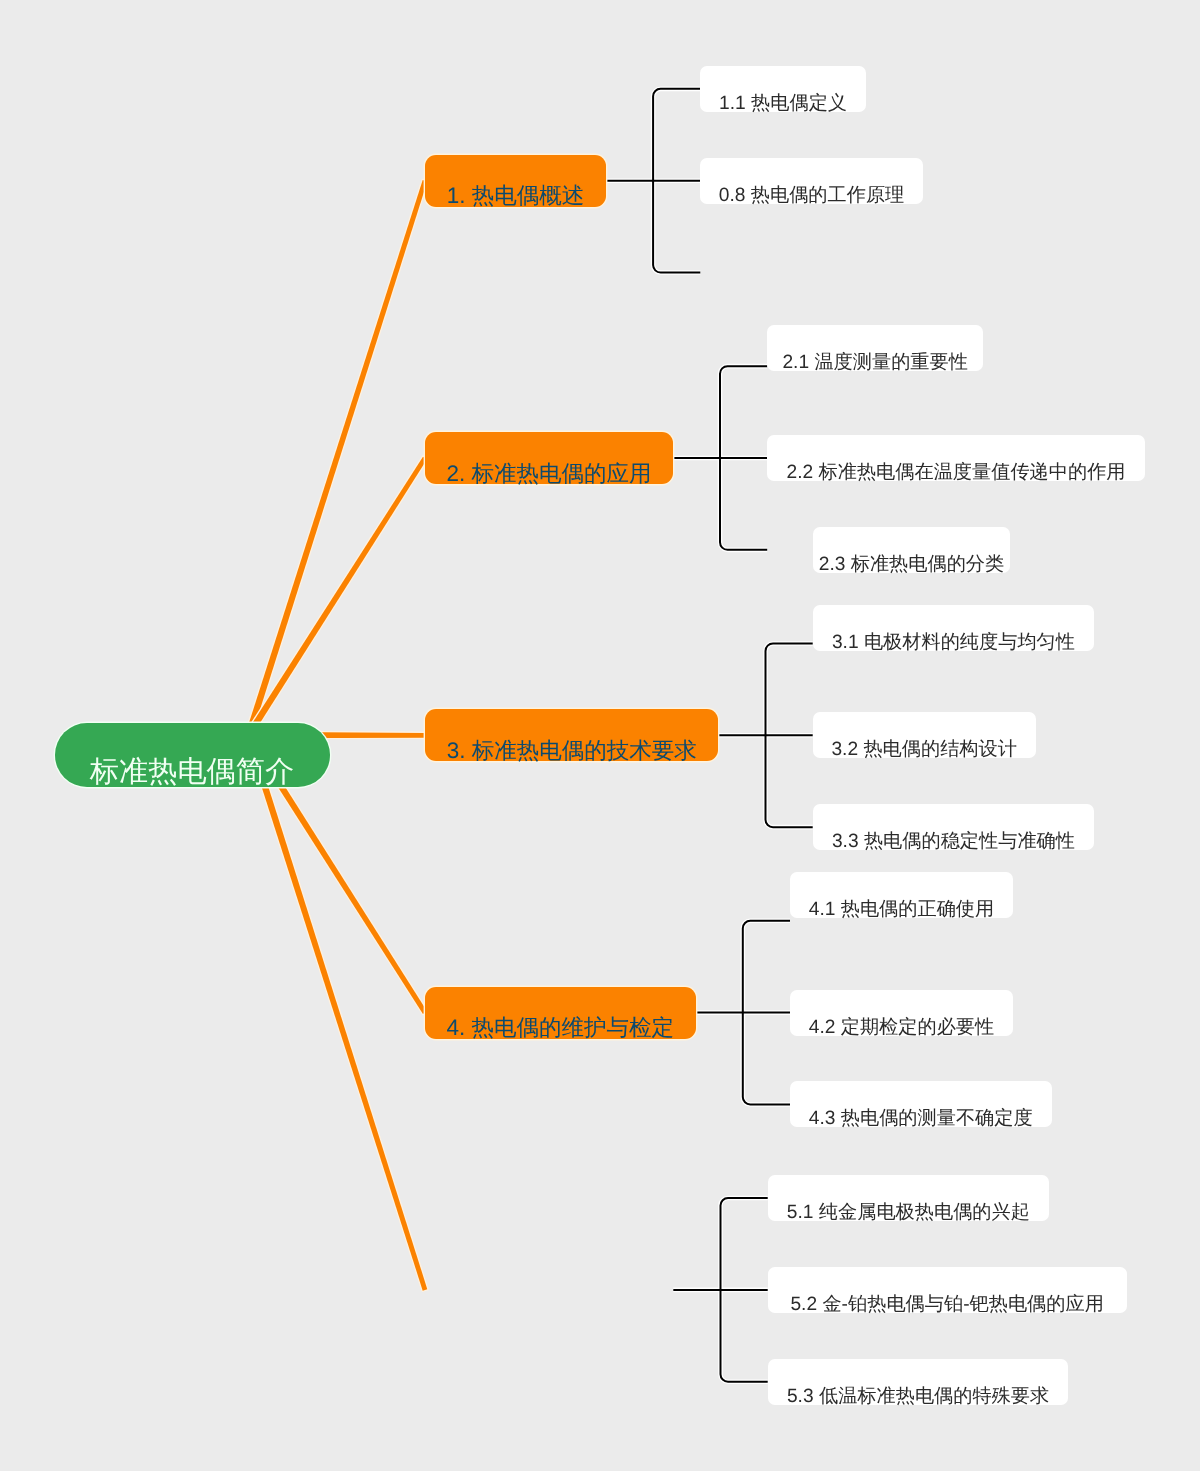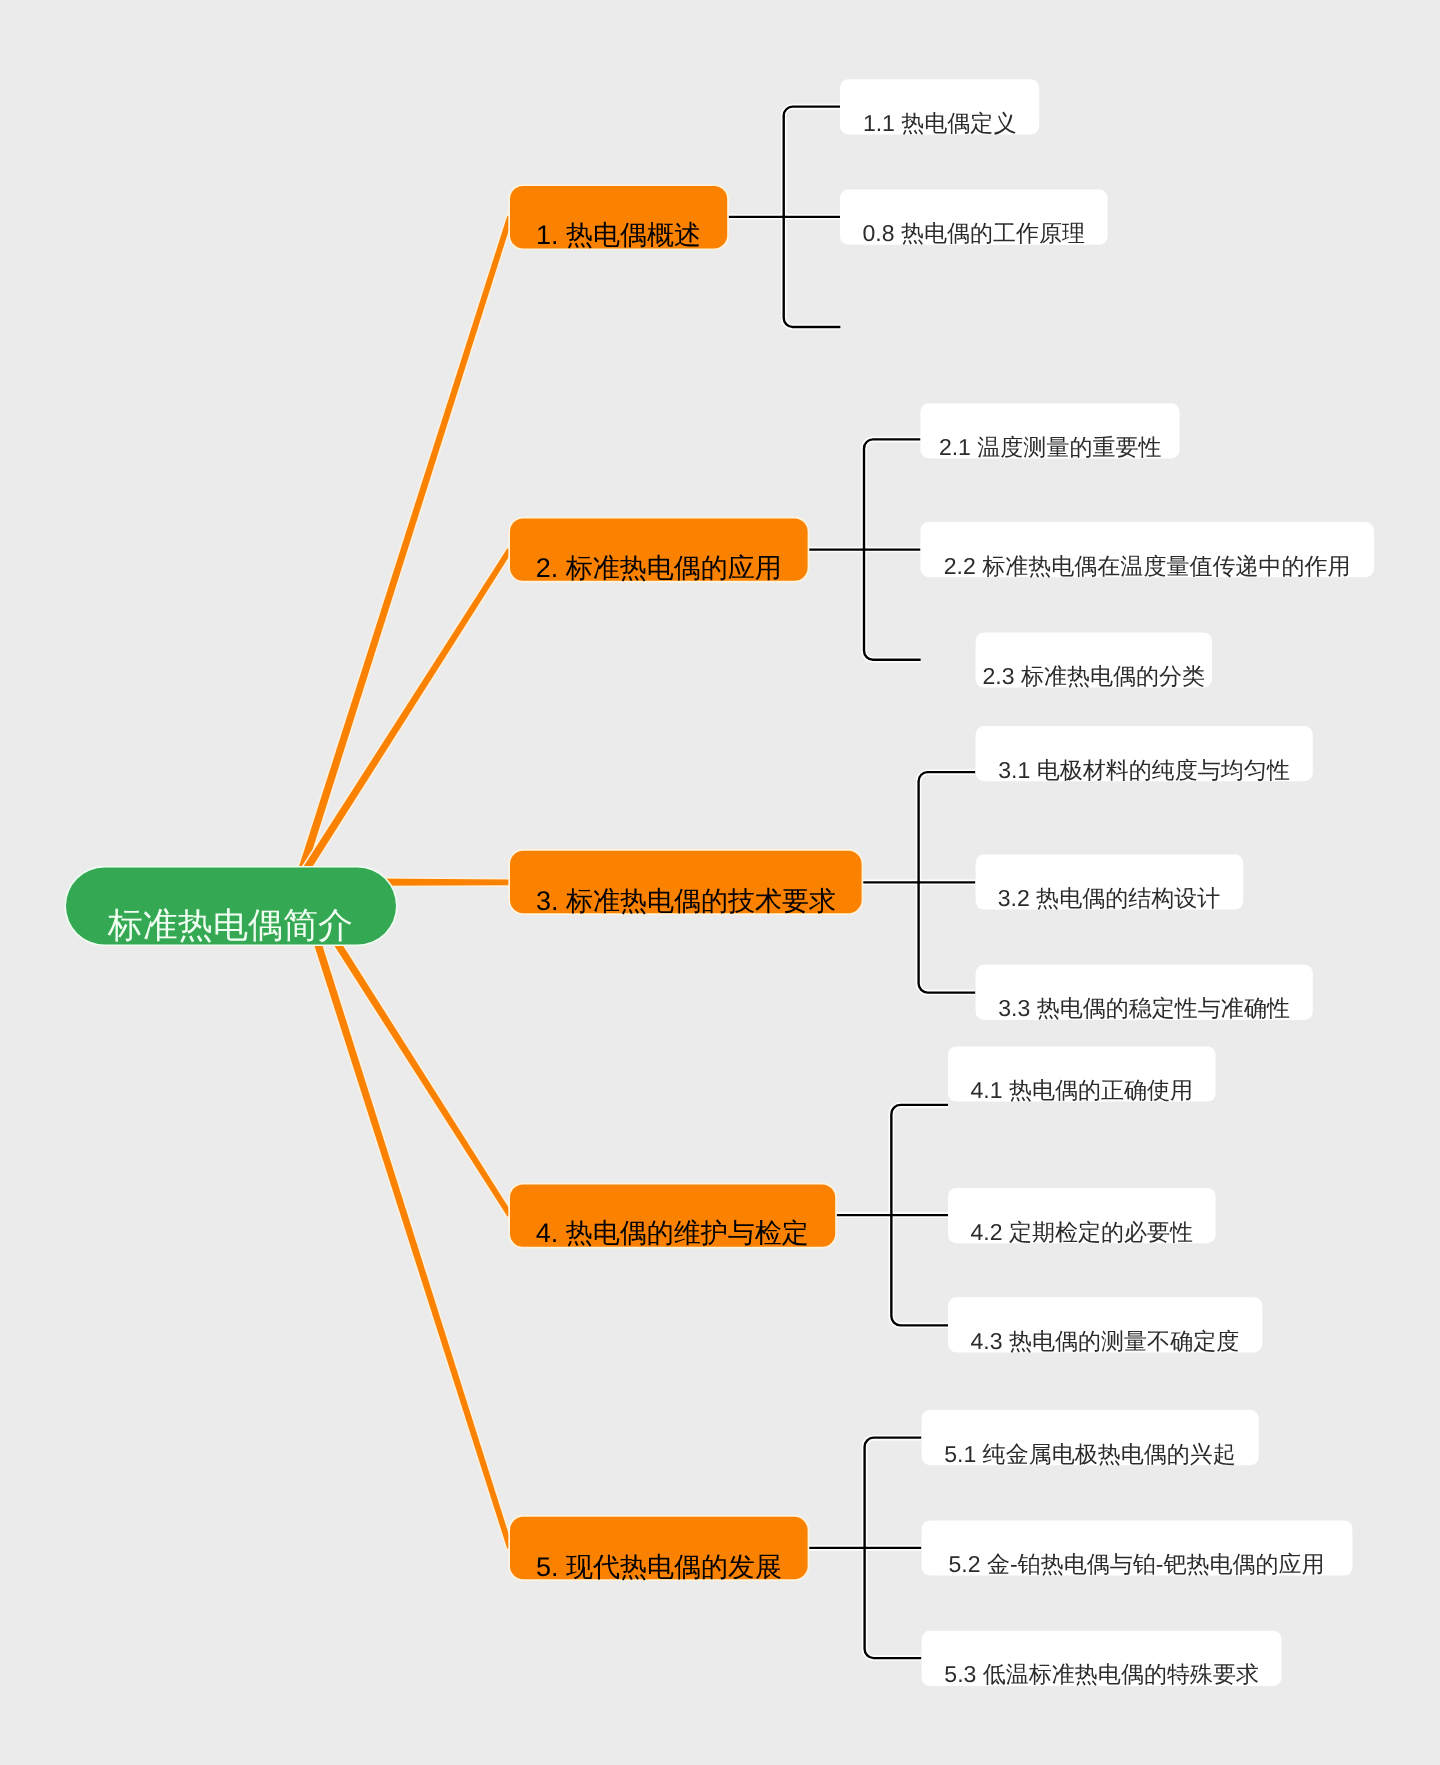--- a/index.html
+++ b/index.html
@@ -10,21 +10,21 @@
   #mindmap-canvas{position:relative;width:1200px;height:1471px;}
   #connector-layer{position:absolute;left:0;top:0;width:1200px;height:1471px;}
   .trunk-line{fill:#fb8200;stroke:#fff1de;stroke-width:2.6;stroke-linejoin:round;paint-order:stroke fill;}
   .wire{fill:none;stroke:#000000;stroke-width:2;stroke-linecap:butt;stroke-linejoin:round;
         paint-order:stroke;}
   .wire-halo{fill:none;stroke:#ffffff;stroke-width:4.6;stroke-linecap:butt;stroke-linejoin:round;}
   .node{position:absolute;display:flex;align-items:flex-end;justify-content:center;
         box-sizing:border-box;white-space:nowrap;}
   .node .label{display:block;line-height:1;position:relative;top:1.2px;transform:translateZ(0);}
   .root{background:#35a853;color:#f1fff3;font-size:29.2px;box-shadow:0 0 0 1.4px #f1fff3;margin-top:19px;}
-  .branch{background:#fb8200;color:#000000;font-size:22.5px;border-radius:11px;box-shadow:0 0 0 1.4px #fff3dd;}
+  .branch{background:#fb8200;color:#0c4a6e;font-size:22.5px;border-radius:11px;box-shadow:0 0 0 1.4px #fff3dd;}
   .leaf{background:#ffffff;color:#2b2b2b;font-size:19.2px;border-radius:7px;}
 </style>
 </head>
 <body>
 
 <div id="mindmap-canvas">
   <svg id="connector-layer" width="1200" height="1471" viewBox="0 0 1200 1471">
     <g>
       <path class="trunk-line" d="M 251.6 735.99 L 427.29 181.43 L 422.71 179.97 L 245.4 734.01 Z"></path>
       <path class="trunk-line" d="M 251.24 736.75 L 427.02 459.29 L 422.98 456.71 L 245.76 733.25 Z"></path>
@@ -75,21 +75,21 @@
     </div>
   <div class="node leaf" style="left:700.3px;top:65.85px;width:165.5px;height:46px">
       <span class="label">1.1 热电偶定义</span>
     </div>
   <div class="node leaf" style="left:700.3px;top:157.7px;width:222.5px;height:46px">
       <span class="label">0.8 热电偶的工作原理</span>
     </div>
   <div class="node branch" style="left:425px;top:432px;width:247.8px;height:52px">
       <span class="label">2. 标准热电偶的应用</span>
     </div>
-  <div class="node leaf" style="left:767.2px;top:336px;width:216px;height:46px">
+  <div class="node leaf" style="left:767.2px;top:325px;width:216px;height:46px">
       <span class="label">2.1 温度测量的重要性</span>
     </div>
   <div class="node leaf" style="left:767.2px;top:435px;width:377.7px;height:46px">
       <span class="label">2.2 标准热电偶在温度量值传递中的作用</span>
     </div>
   <div class="node leaf" style="left:813px;top:526.85px;width:197px;height:46px">
       <span class="label">2.3 标准热电偶的分类</span>
     </div>
   <div class="node branch" style="left:425px;top:709.3px;width:293.3px;height:52px">
       <span class="label">3. 标准热电偶的技术要求</span>
@@ -108,23 +108,20 @@
     </div>
   <div class="node leaf" style="left:790px;top:872px;width:223px;height:46px">
       <span class="label">4.1 热电偶的正确使用</span>
     </div>
   <div class="node leaf" style="left:790px;top:989.6px;width:223px;height:46px">
       <span class="label">4.2 定期检定的必要性</span>
     </div>
   <div class="node leaf" style="left:790px;top:1081.45px;width:261.5px;height:46px">
       <span class="label">4.3 热电偶的测量不确定度</span>
     </div>
-  <div class="node branch" style="left:425px;top:1263.9px;width:248.3px;height:52px">
-      <span class="label">5. 现代热电偶的发展</span>
-    </div>
   <div class="node leaf" style="left:767.7px;top:1175.05px;width:281.4px;height:46px">
       <span class="label">5.1 纯金属电极热电偶的兴起</span>
     </div>
   <div class="node leaf" style="left:767.7px;top:1266.9px;width:358.9px;height:46px">
       <span class="label">5.2 金-铂热电偶与铂-钯热电偶的应用</span>
     </div>
   <div class="node leaf" style="left:767.7px;top:1358.75px;width:300.8px;height:46px">
       <span class="label">5.3 低温标准热电偶的特殊要求</span>
     </div>
 </div>

